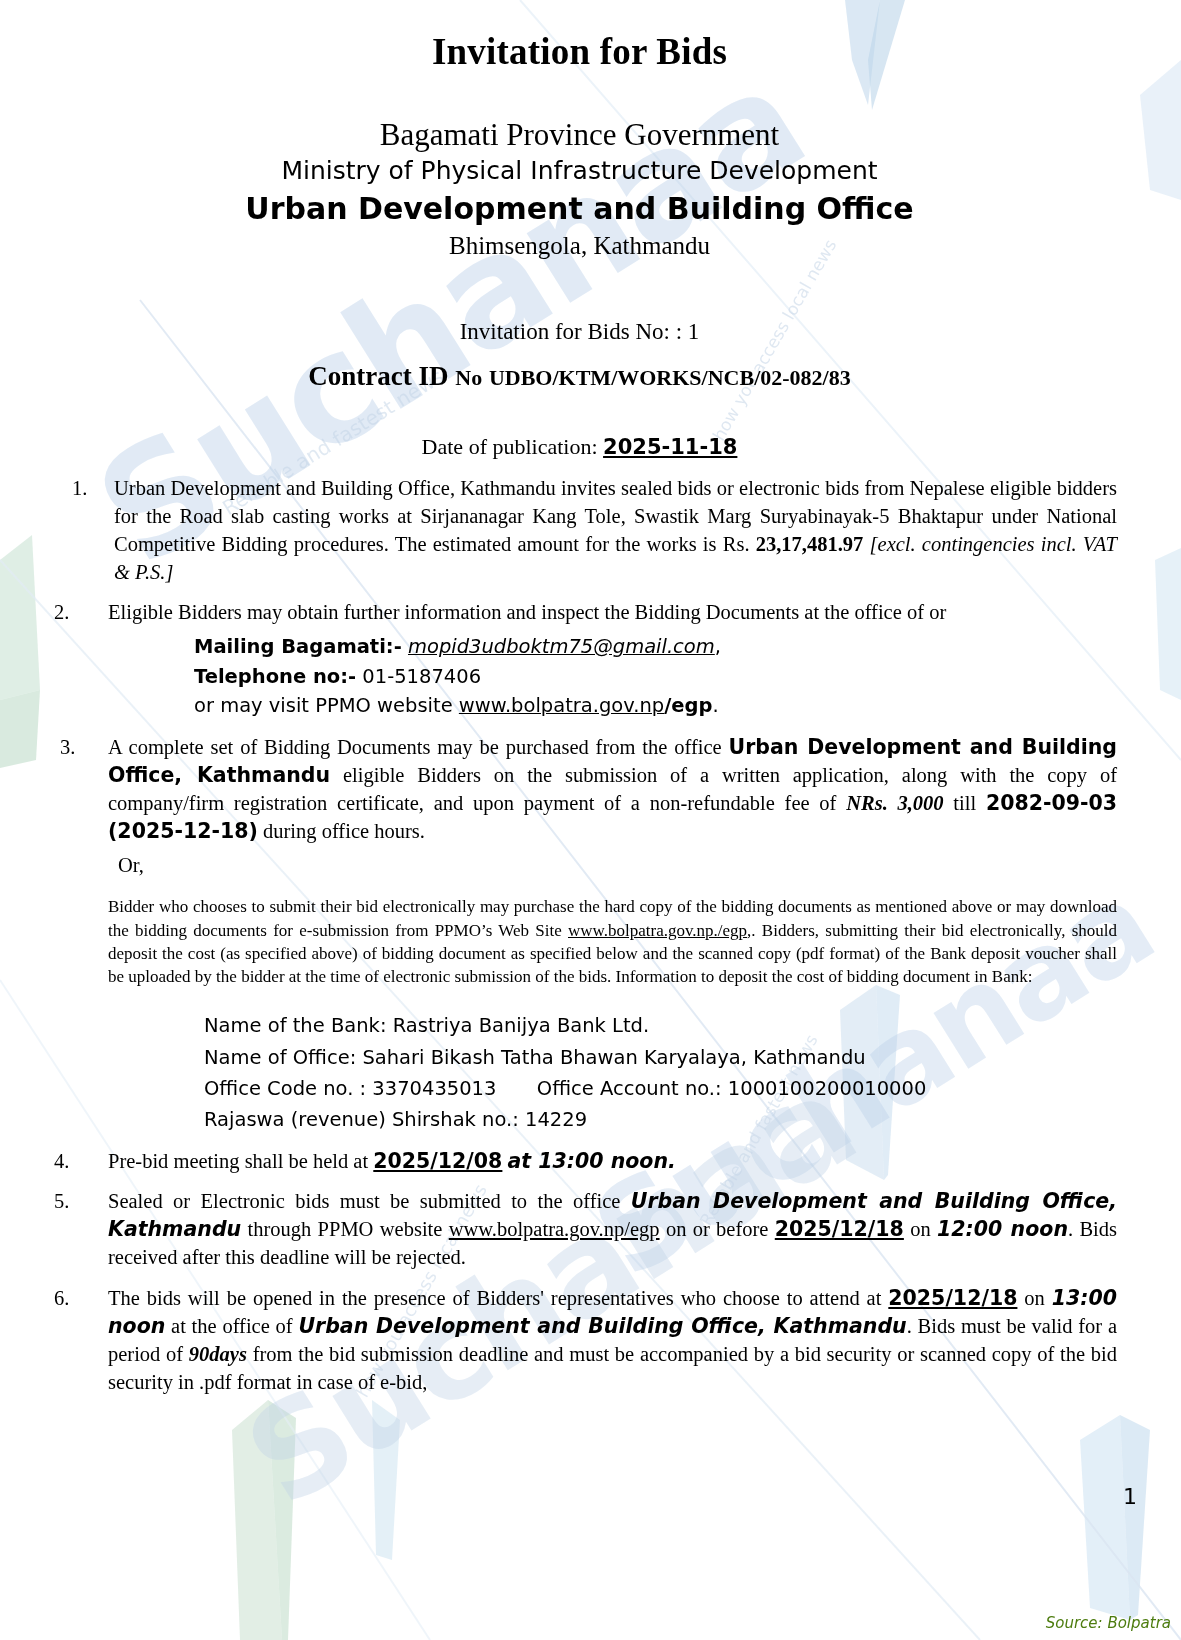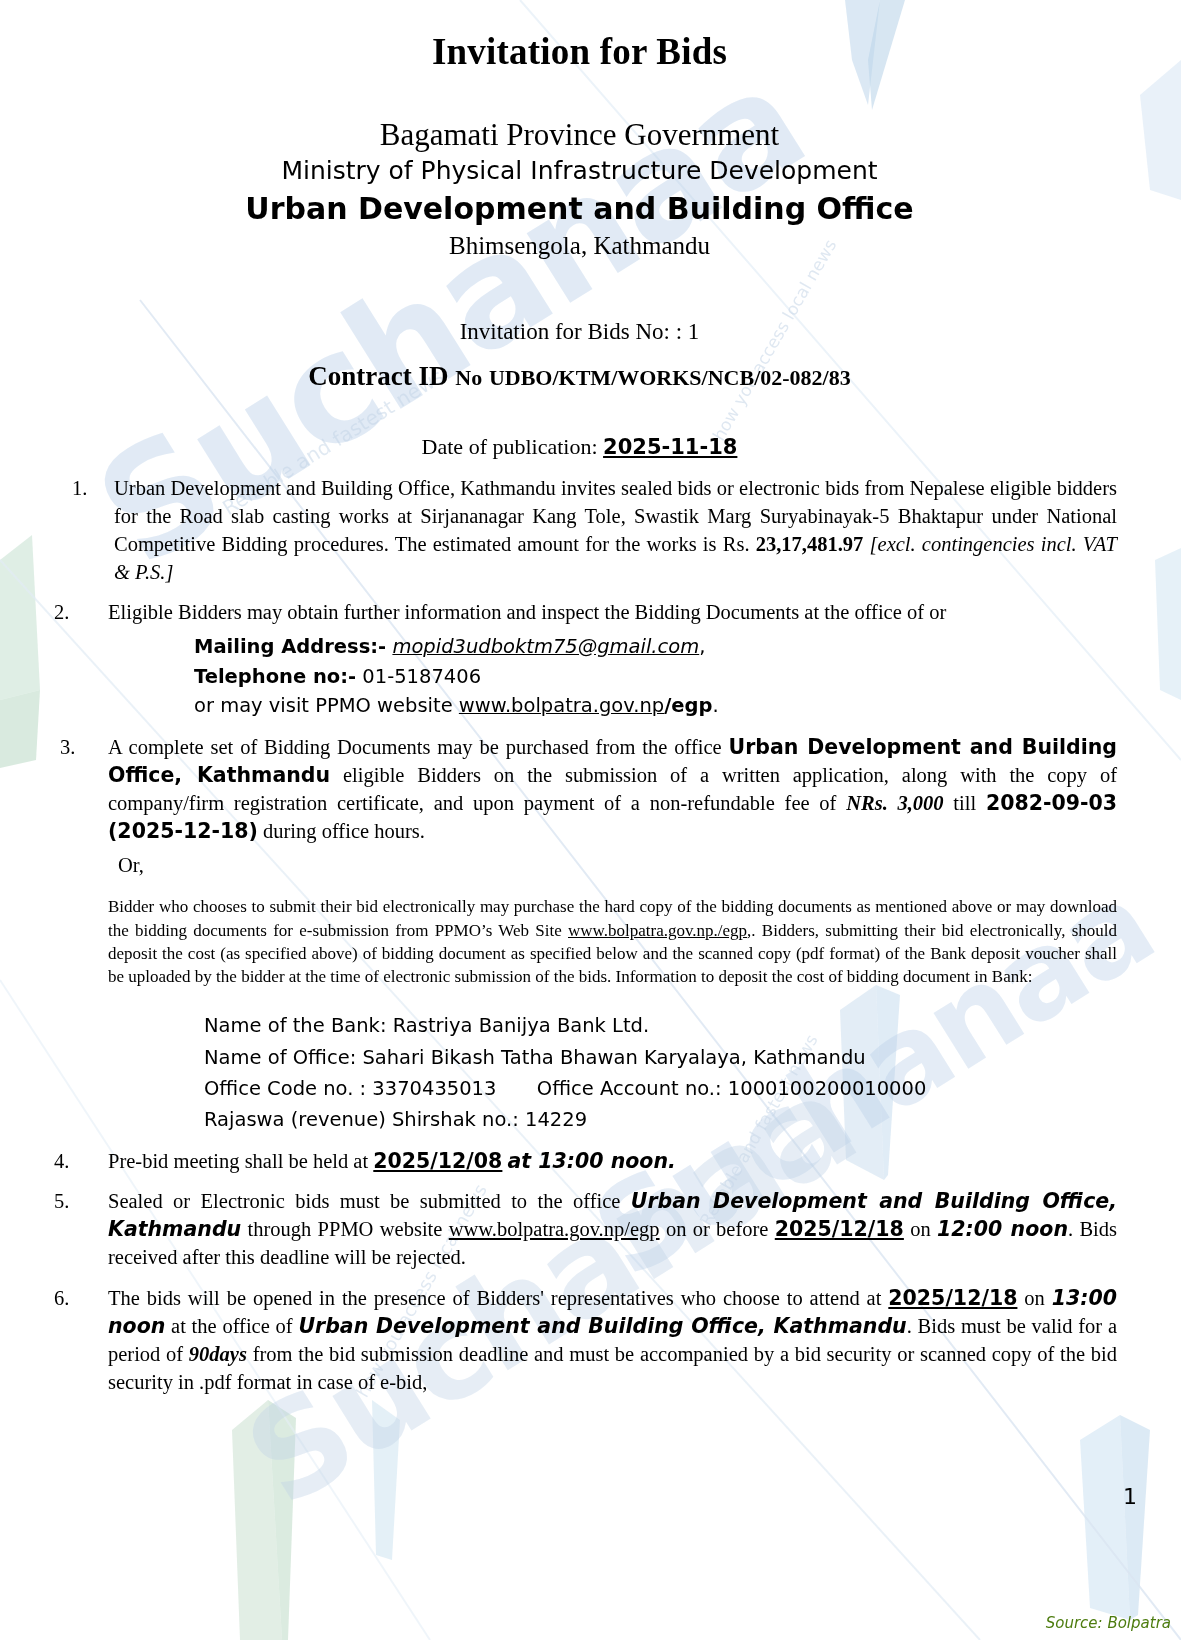--- a/index.html
+++ b/index.html
@@ -330,21 +330,21 @@
         <span>Urban Development and Building Office, Kathmandu invites sealed bids or electronic bids from Nepalese eligible bidders for the Road slab casting works at Sirjananagar Kang Tole, Swastik Marg Suryabinayak-5 Bhaktapur under National Competitive Bidding procedures. The estimated amount for the works is Rs.</span>
         <b>23,17,481.97</b>
         <span class="ital">[excl. contingencies incl. VAT &amp; P.S.]</span>
       </li>
 
       <li class="item n2">
         <span class="num">2.</span>
         <span>Eligible Bidders may obtain further information and inspect the Bidding Documents at the office of or</span>
         <div class="contact-block">
           <div>
-            <b>Mailing Address:-</b>
+            <b>Mailing Bagamati:-</b>
             <span class="link ital">mopid3udboktm75@gmail.com</span><span>,</span>
           </div>
           <div>
             <b>Telephone no:-</b>
             <span>01-5187406</span>
           </div>
           <div>
             <span>or may visit PPMO website</span>
             <span class="link">www.bolpatra.gov.np</span><b>/egp</b><span>.</span>
           </div>

